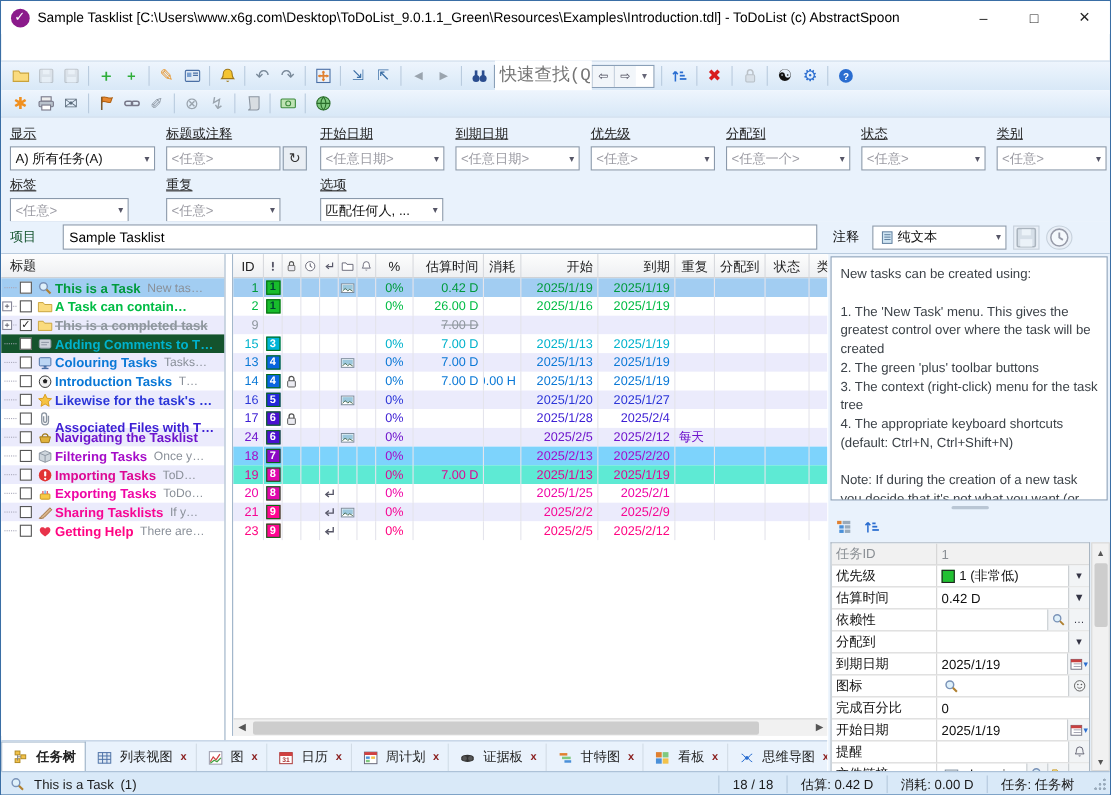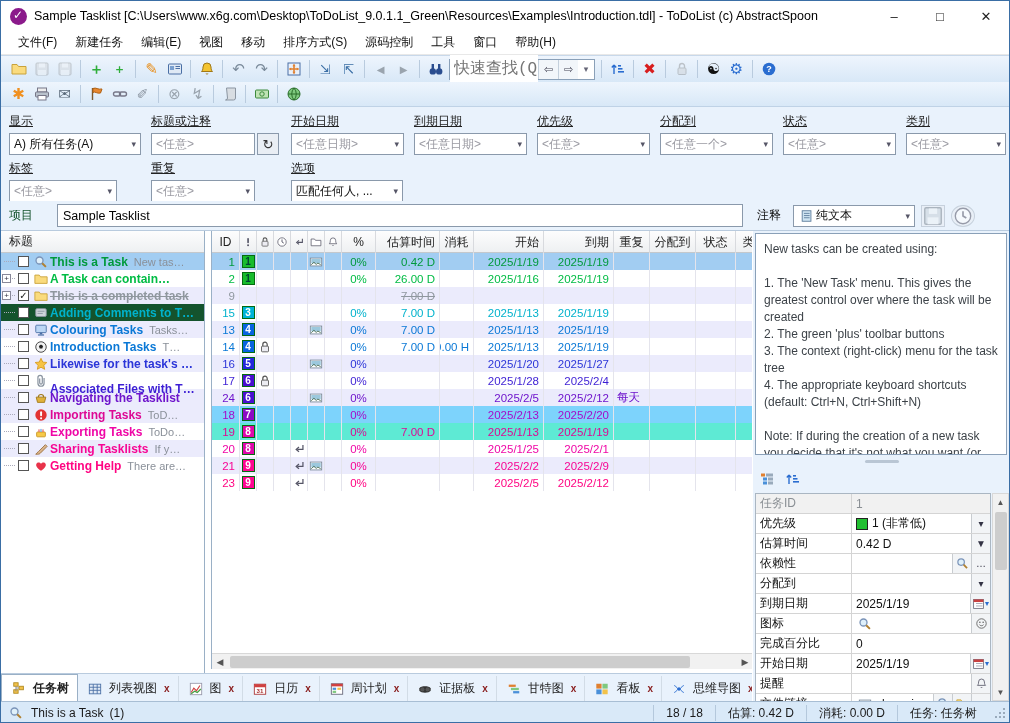--- a/index.html
+++ b/index.html
@@ -128,32 +128,20 @@
   <div class="titlebar">
     <span class="app-logo"></span>
     <span class="title-text">Sample Tasklist [C:\Users\www.x6g.com\Desktop\ToDoList_9.0.1.1_Green\Resources\Examples\Introduction.tdl] - ToDoList (c) AbstractSpoon</span>
     <span class="win-btns">
       <span class="win-btn">–</span>
       <span class="win-btn">□</span>
       <span class="win-btn">✕</span>
     </span>
   </div>
 
-  <div class="menubar" id="menubar">
-      <span class="menu-item">文件(F)</span>
-      <span class="menu-item">新建任务</span>
-      <span class="menu-item">编辑(E)</span>
-      <span class="menu-item">视图</span>
-      <span class="menu-item">移动</span>
-      <span class="menu-item">排序方式(S)</span>
-      <span class="menu-item">源码控制</span>
-      <span class="menu-item">工具</span>
-      <span class="menu-item">窗口</span>
-      <span class="menu-item">帮助(H)</span>
-    </div>
 
   <div class="tb tb1">
     <span id="tb1a" style="display:flex;align-items:center">
         <span class="tbtn">
           <svg viewBox="0 0 16 16" xmlns="http://www.w3.org/2000/svg">
             <path d="M1 3.5h5l1.5 2H15V13H1z" fill="#fadb7e" stroke="#c9a23a"></path>
           </svg>
         </span>
         <span class="tbtn dis">
           <svg viewBox="0 0 16 16" xmlns="http://www.w3.org/2000/svg">
@@ -587,20 +575,32 @@
       <span class="tree"></span>
       <span class="cb"></span>
       <span class="ricon">
               <svg viewBox="0 0 16 16" xmlns="http://www.w3.org/2000/svg">
                 <path d="M2.5 7h11l-1.5 6h-8z" fill="#e0b23c" stroke="#a07818"></path>
                 <path d="M5 7a3 3 0 0 1 6 0" fill="none" stroke="#a07818" stroke-width="1.3"></path>
               </svg>
             </span>
       <span class="ttl" style="color:#6e14cc;">Navigating the Tasklist</span>
 
+    </div>
+          <div class="trow" style="background:#fff">
+      <span class="tree"></span>
+      <span class="cb"></span>
+      <span class="ricon">
+              <svg viewBox="0 0 16 16" xmlns="http://www.w3.org/2000/svg">
+                <path d="M8 2l6 2.5v7L8 14 2 11.5v-7z" fill="#cfd6dd" stroke="#8b95a1"></path>
+                <path d="M2 4.5L8 7l6-2.5M8 7v7" fill="none" stroke="#8b95a1"></path>
+              </svg>
+            </span>
+      <span class="ttl" style="color:#a50cc8;">Filtering Tasks</span>
+      <span class="cmt">Once y…</span>
     </div>
           <div class="trow" style="background:#ebebfc">
       <span class="tree"></span>
       <span class="cb"></span>
       <span class="ricon">
               <svg viewBox="0 0 16 16" xmlns="http://www.w3.org/2000/svg">
                 <circle cx="8" cy="8" r="6.5" fill="#e23333"></circle>
                 <rect x="7" y="3.8" width="2.2" height="5.6" rx="1.1" fill="#fff"></rect>
                 <circle cx="8.1" cy="11.8" r="1.2" fill="#fff"></circle>
               </svg>

